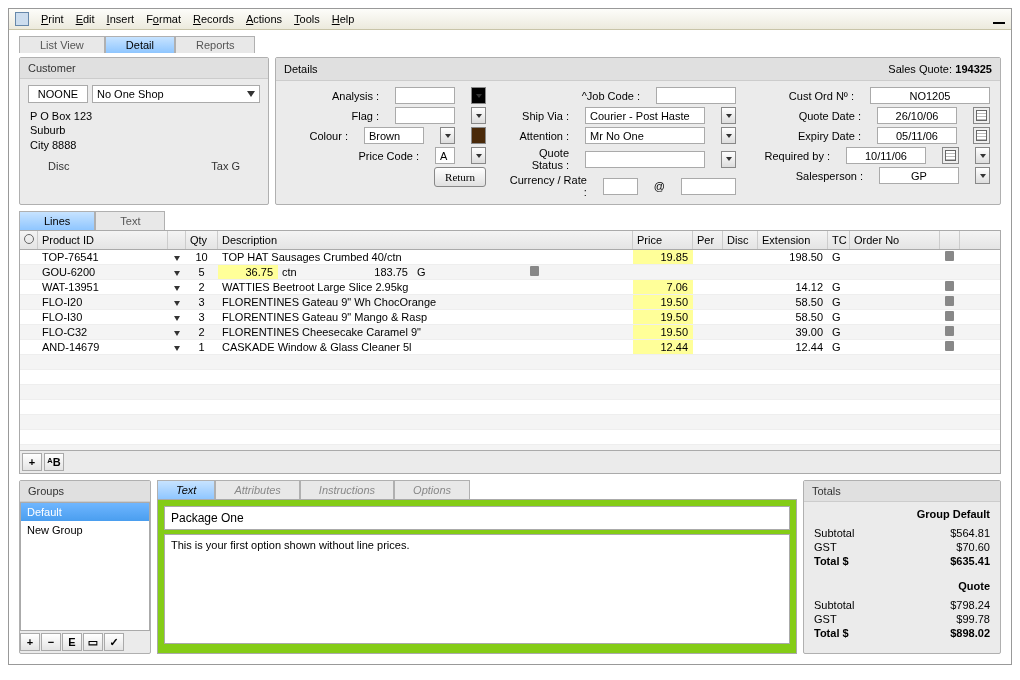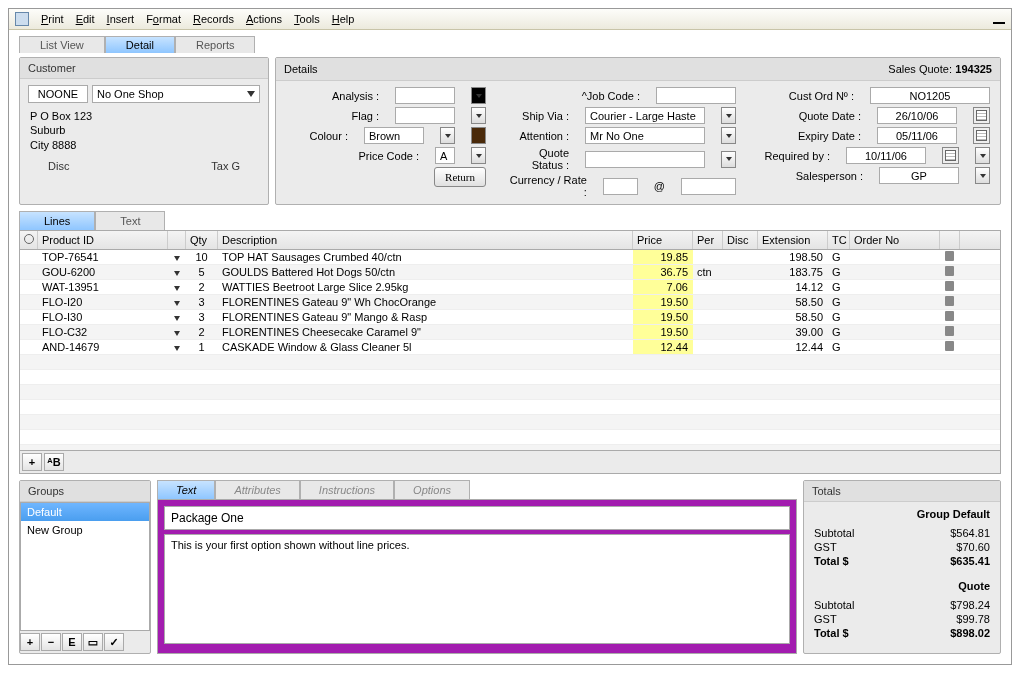--- a/index.html
+++ b/index.html
@@ -84,21 +84,21 @@
 .groups-list { flex: 1; border: 1px solid #aaa; background: #fff; }
 .group-item { padding: 3px 6px; cursor: pointer; }
 .group-item.selected { background: linear-gradient(#6fb6ff,#4a9eef); color: #fff; }
 .groups-toolbar { display: flex; gap: 1px; padding: 2px 0; }
 
 .text-panel { flex: 1; }
 .text-tabs { display: flex; gap: 0; }
 .text-tabs .ttab { padding: 3px 18px; border: 1px solid #b0b0b0; border-bottom: none; background: #e8e8e8; color: #888; cursor: pointer; font-style: normal; }
 .text-tabs .ttab.active { background: linear-gradient(#c7e3ff,#8fc6ff); color: #000; font-style: italic; }
 .text-tabs .ttab.ital { font-style: italic; }
-.text-body { border: 1px solid #aaa; background: #a21caf; padding: 6px; height: 155px; }
+.text-body { border: 1px solid #aaa; background: #84cc16; padding: 6px; height: 155px; }
 .pkg-title { border: 1px solid #aaa; background: #fff; padding: 4px 6px; margin-bottom: 4px; font-size: 12px; }
 .pkg-text { border: 1px solid #aaa; background: #fff; padding: 4px 6px; height: 110px; }
 
 .totals-panel { width: 198px; }
 .totals-body { padding: 6px 10px; }
 .totals-body h4 { text-align: right; font-weight: bold; margin-bottom: 6px; font-size: 11px; }
 .total-line { display: flex; justify-content: space-between; padding: 1px 0; }
 .total-line.bold { font-weight: bold; }
 .totals-body .sep { height: 12px; }
 </style>
@@ -187,21 +187,21 @@
           </div>
         </div>
 
         <div class="detail-col">
           <div class="detail-row">
             <label>^Job Code :</label>
             <span class="field w80"></span>
           </div>
           <div class="detail-row">
             <label>Ship Via :</label>
-            <span class="field w120">Courier - Large Haste</span>
+            <span class="field w120">Courier - Post Haste</span>
             <span class="drop-btn"></span>
           </div>
           <div class="detail-row">
             <label>Attention :</label>
             <span class="field w120">Mr No One</span>
             <span class="drop-btn"></span>
           </div>
           <div class="detail-row">
             <label>Quote Status :</label>
             <span class="field w120"></span>
@@ -279,21 +279,20 @@
             <div class="gc c-ext">198.50</div>
             <div class="gc c-tc">G</div>
             <div class="gc c-order"></div>
             <div class="gc c-del"><span class="trash-icon"></span></div>
           </div>
           <div class="grid-row">
             <div class="gc c-gear"></div>
             <div class="gc c-id">GOU-6200</div>
             <div class="gc c-dd"><span class="row-arrow"></span></div>
             <div class="gc c-qty">5</div>
-            <div class="gc c-desc">GOULDS Battered Hot Dogs 50/ctn</div>
             <div class="gc c-price price-hl">36.75</div>
             <div class="gc c-per">ctn</div>
             <div class="gc c-disc"></div>
             <div class="gc c-ext">183.75</div>
             <div class="gc c-tc">G</div>
             <div class="gc c-order"></div>
             <div class="gc c-del"><span class="trash-icon"></span></div>
           </div>
           <div class="grid-row">
             <div class="gc c-gear"></div>

